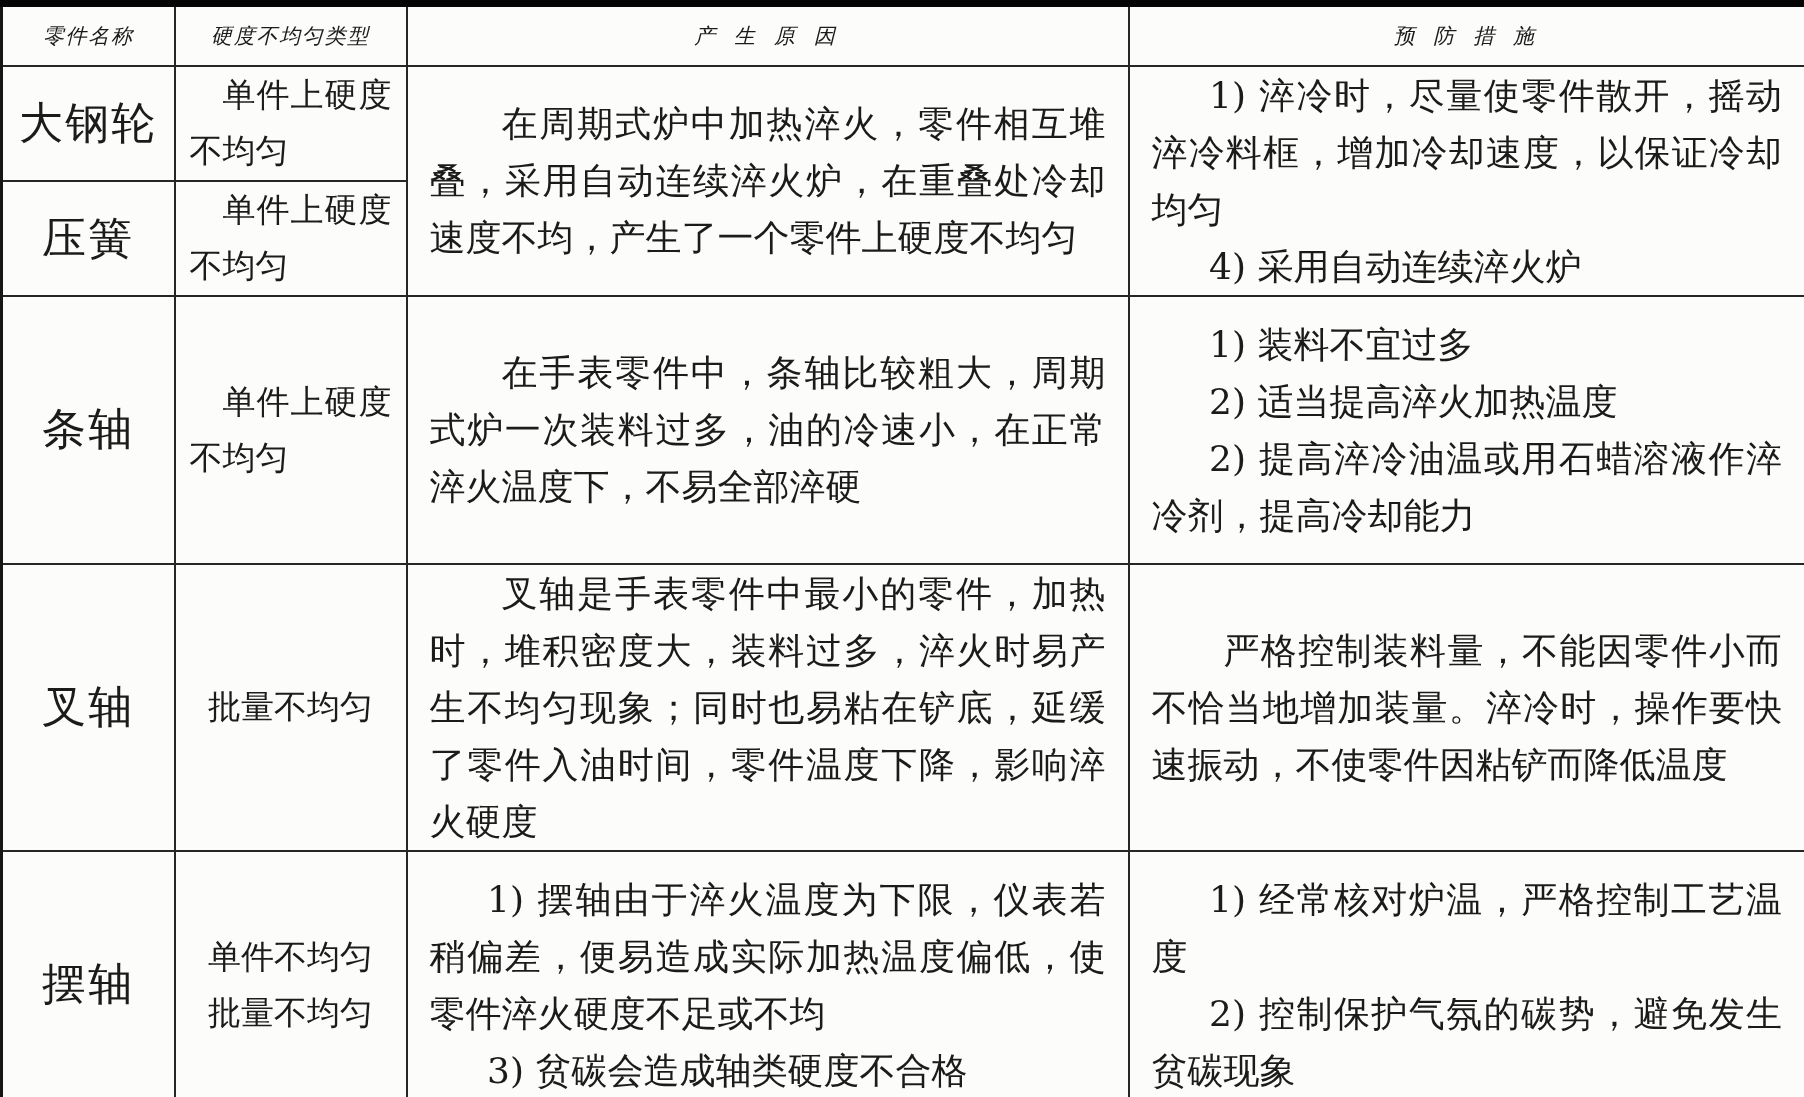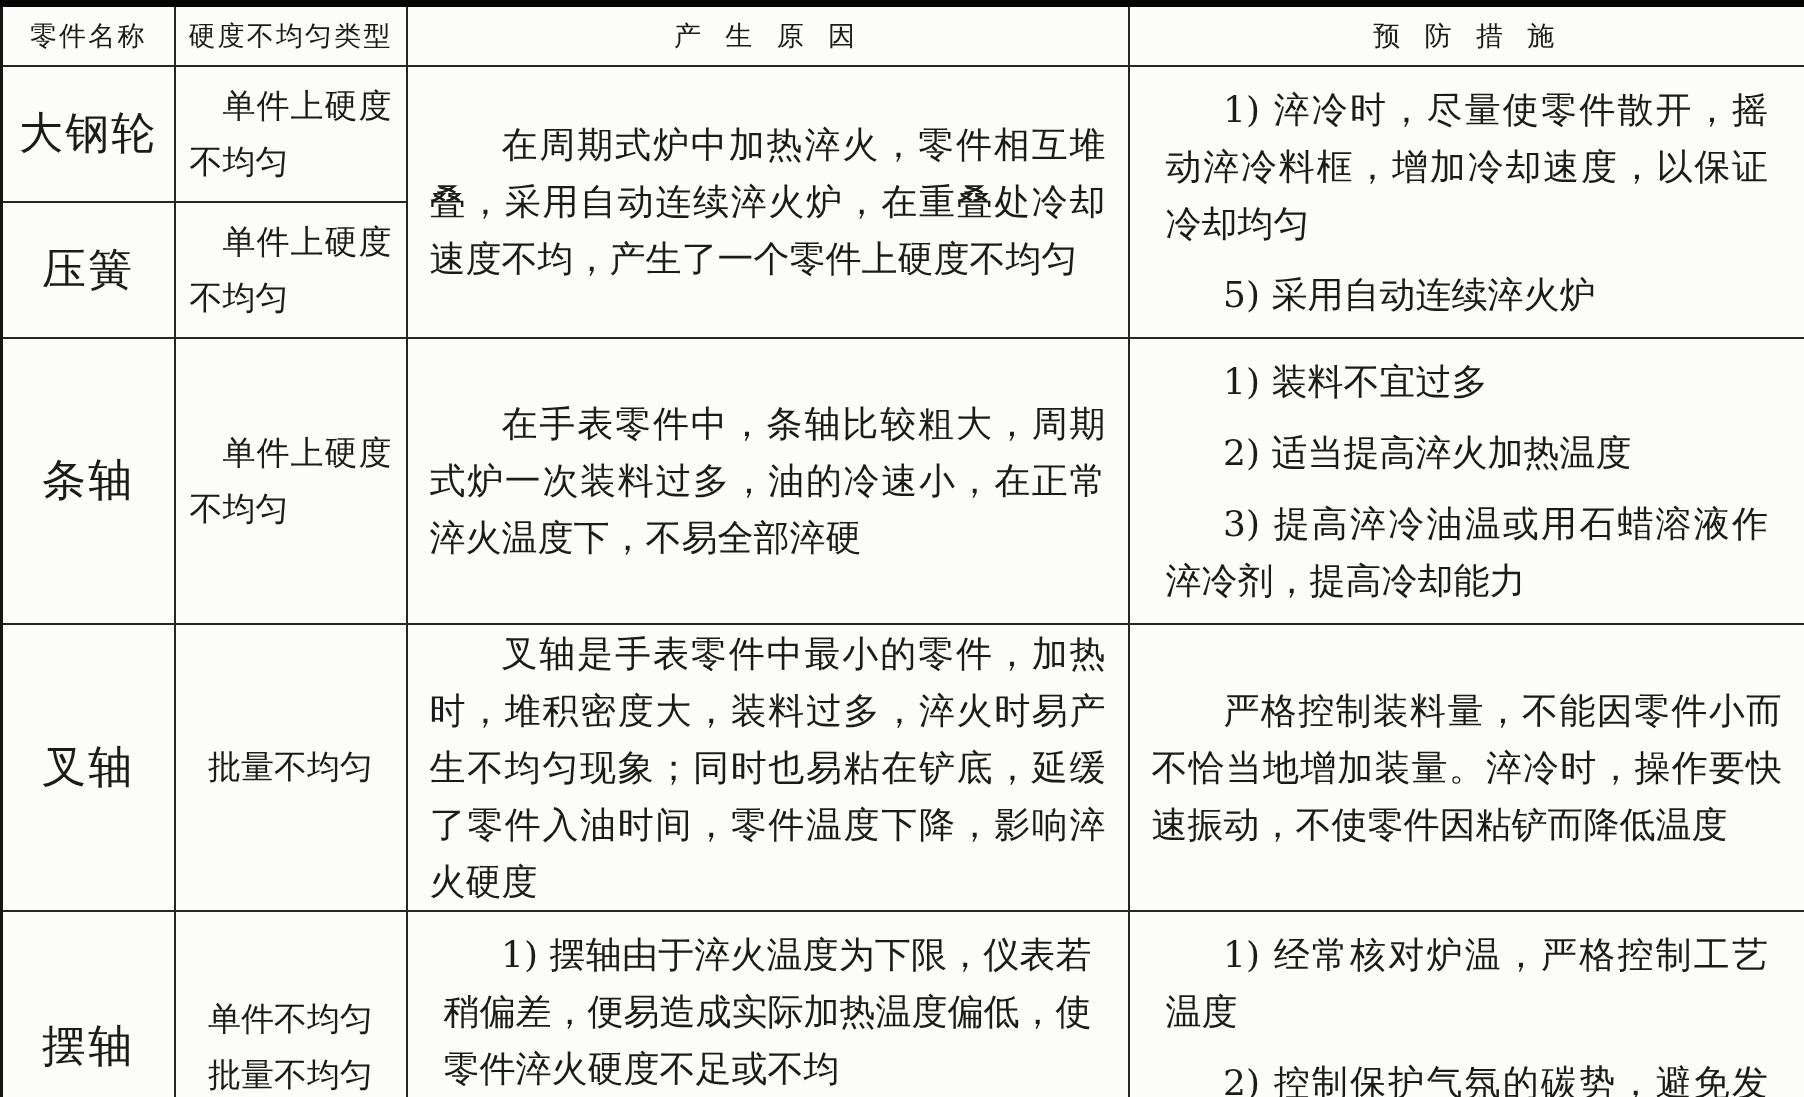--- a/index.html
+++ b/index.html
@@ -18,39 +18,39 @@
     border-right:3px solid #161616;
   }
   td{
     border:2px solid #262626;
     vertical-align:middle;
     padding:0 22px;
     overflow:hidden;
   }
   
   td.hd{
-    font-size:27px;text-align:center;padding:0 6px;
-    letter-spacing:.08em;white-space:nowrap;
+    font-size:21px;text-align:center;padding:0 6px;
+    letter-spacing:.08em;white-space:nowrap;font-style:italic;
   }
   td.hd-sp{letter-spacing:.9em;padding-left:.9em;}
   
   td.c-name{font-size:44px;text-align:center;padding:0 6px;letter-spacing:.05em;}
   
   td.c-type{font-size:33px;line-height:56px;text-align:justify;text-justify:inter-character;padding:0 14px;margin-left:30px;}
   .type-wrap{text-indent:1em;}
   td.c-type-center{font-size:33px;text-align:center;padding:0 8px;}
   .type-line{font-size:33px;line-height:56px;text-align:center;}
   
   .para{
     font-size:36px;line-height:57px;margin:0;
     text-align:justify;text-justify:inter-character;
     text-indent:2em;
   }
   .item{
-    font-size:36px;line-height:57px;margin:14px;
+    font-size:36px;line-height:57px;margin:0;
     text-align:justify;text-justify:inter-character;
     text-indent:1.6em;
   }
 </style>
 </head>
 <body>
 
 <table class="doc-table">
   <colgroup>
     <col style="width:173px">
@@ -70,21 +70,21 @@
   <tr style="height:115px">
     <td class="c-name">大钢轮</td>
     <td class="c-type">
       <div class="type-wrap">单件上硬度不均匀</div>
     </td>
     <td rowspan="2">
       <p class="para">在周期式炉中加热淬火，零件相互堆叠，采用自动连续淬火炉，在重叠处冷却速度不均，产生了一个零件上硬度不均匀</p>
     </td>
     <td rowspan="2">
       <p class="item">1) 淬冷时，尽量使零件散开，摇动淬冷料框，增加冷却速度，以保证冷却均匀</p>
-      <p class="item">5) 采用自动连续淬火炉</p>
+      <p class="item">4) 采用自动连续淬火炉</p>
     </td>
   </tr>
 
   <tr style="height:113px">
     <td class="c-name">压簧</td>
     <td class="c-type">
       <div class="type-wrap">单件上硬度不均匀</div>
     </td>
   </tr>
 
@@ -92,21 +92,21 @@
     <td class="c-name">条轴</td>
     <td class="c-type">
       <div class="type-wrap">单件上硬度不均匀</div>
     </td>
     <td>
       <p class="para">在手表零件中，条轴比较粗大，周期式炉一次装料过多，油的冷速小，在正常淬火温度下，不易全部淬硬</p>
     </td>
     <td>
       <p class="item">1) 装料不宜过多</p>
       <p class="item">2) 适当提高淬火加热温度</p>
-      <p class="item">3) 提高淬冷油温或用石蜡溶液作淬冷剂，提高冷却能力</p>
+      <p class="item">2) 提高淬冷油温或用石蜡溶液作淬冷剂，提高冷却能力</p>
     </td>
   </tr>
 
   <tr style="height:251px">
     <td class="c-name">叉轴</td>
     <td class="c-type-center">批量不均匀</td>
     <td>
       <p class="para">叉轴是手表零件中最小的零件，加热时，堆积密度大，装料过多，淬火时易产生不均匀现象；同时也易粘在铲底，延缓了零件入油时间，零件温度下降，影响淬火硬度</p>
     </td>
     <td>

